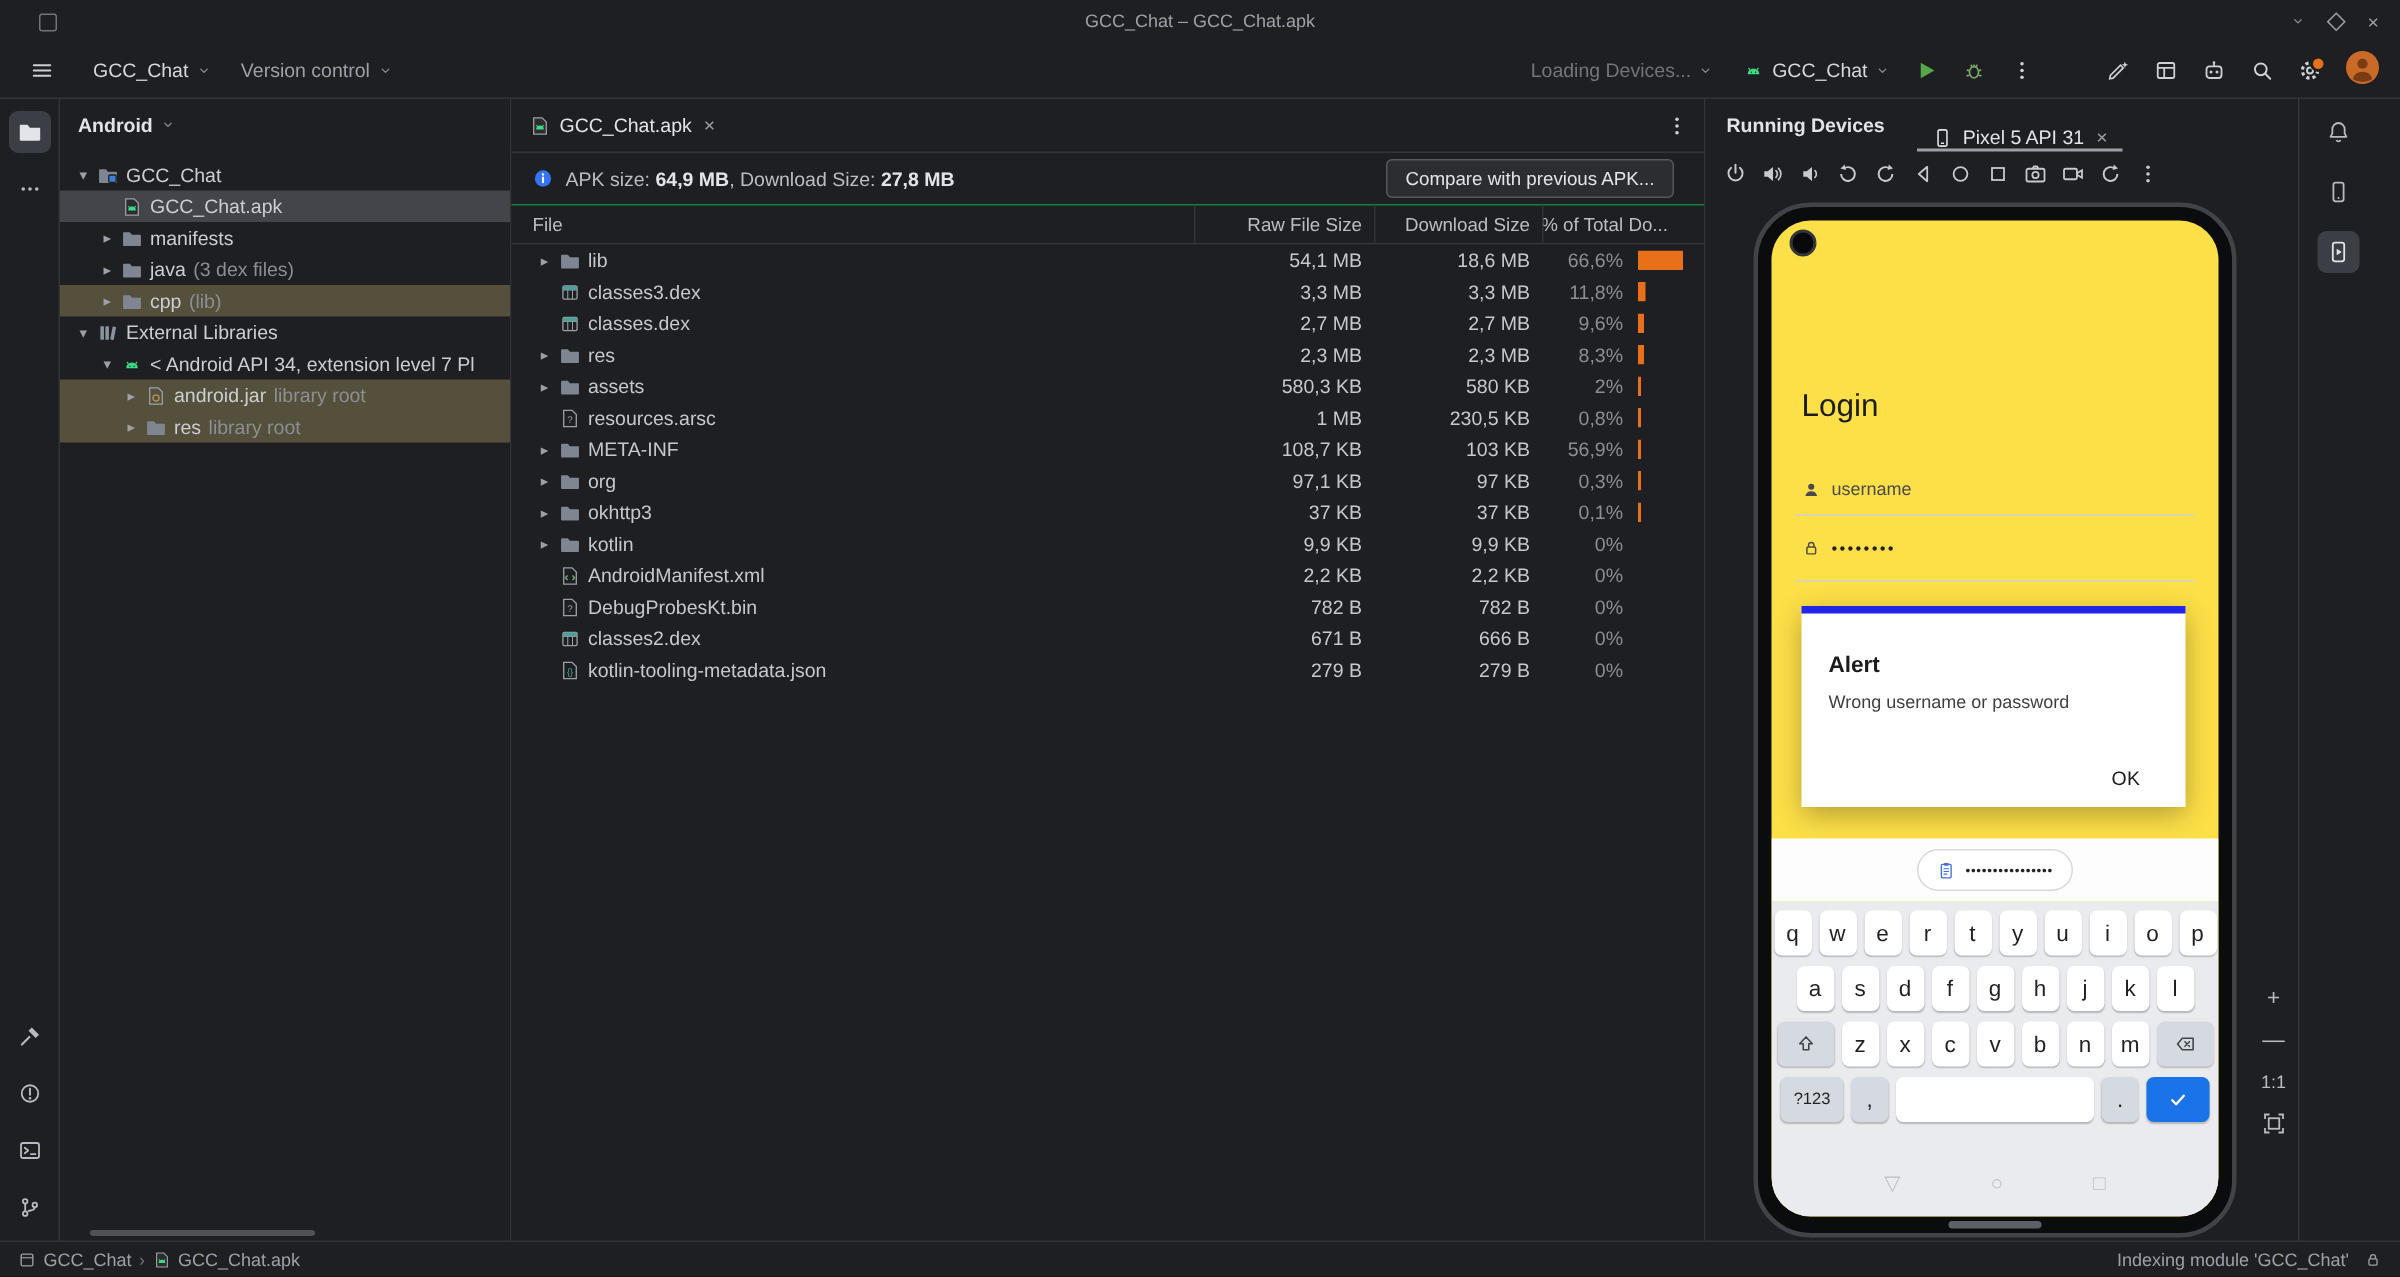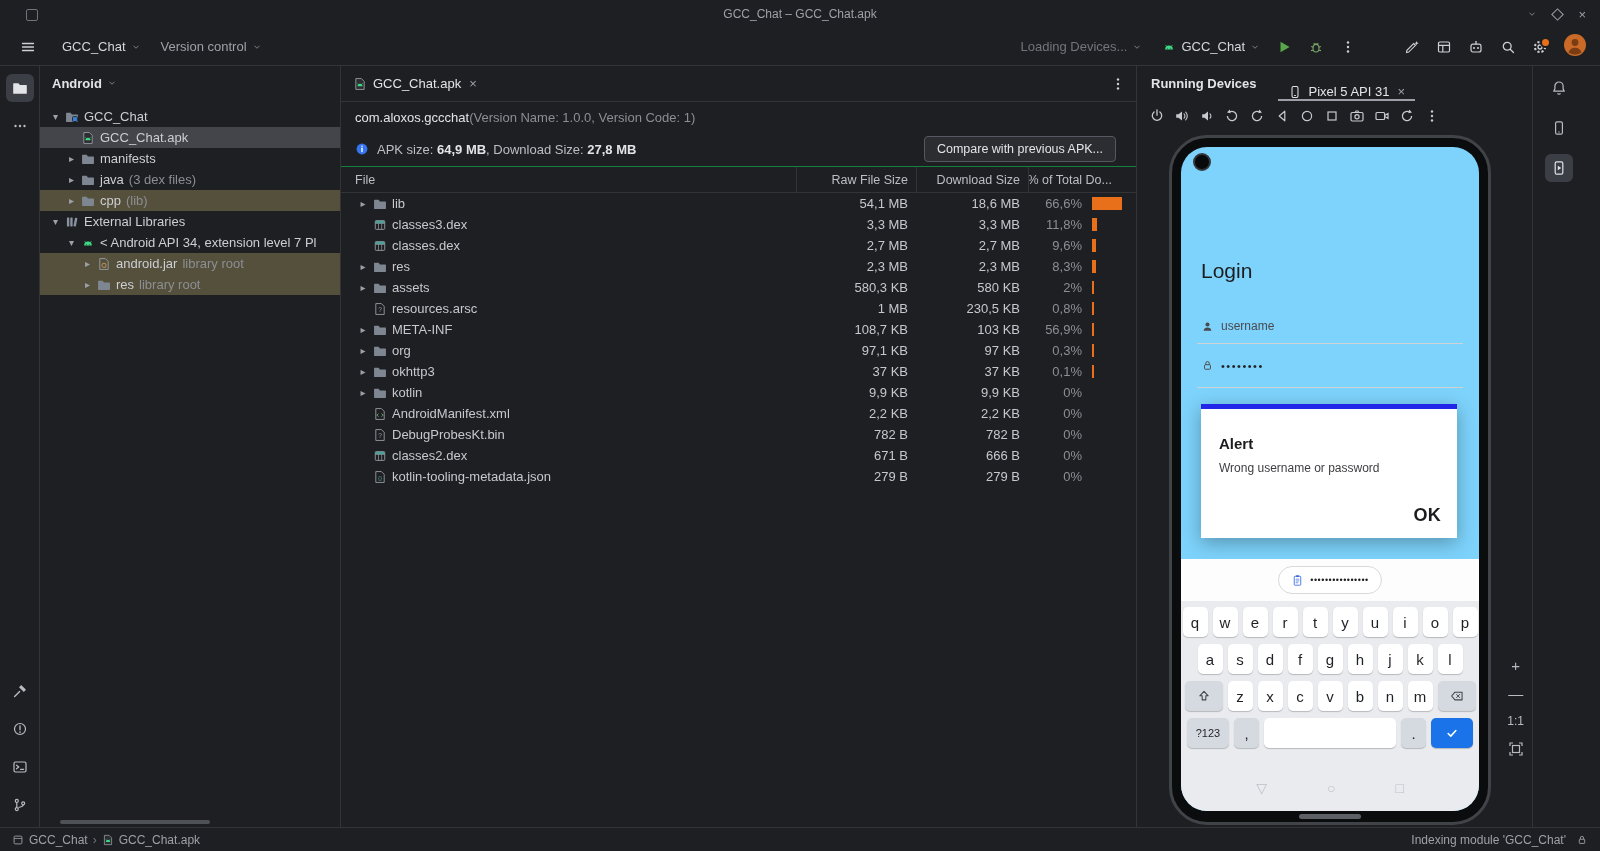--- a/index.html
+++ b/index.html
@@ -85,32 +85,32 @@
   .devices-panel{position:absolute;left:1137px;top:66px;width:395px;bottom:24px;box-sizing:border-box;overflow:hidden;background:#1e1f22}
   .dp-header{height:35px;display:flex;align-items:center;padding-left:14px}
   .dp-title{font-weight:bold;color:#e2e4e8}
   .dtab{display:flex;align-items:flex-end;gap:6px;height:100%;padding:0 10px;margin-left:22px;color:#e2e4e8;border-bottom:2px solid #9ca0a6;box-sizing:border-box}
   .dp-toolbar{height:30px;display:flex;align-items:center;gap:9px;padding:0 12px;color:#c6c9ce}
   .zoomcol{position:absolute;right:8px;bottom:70px;display:flex;flex-direction:column;align-items:center;gap:13px;color:#b8bbc2;font-size:12px}
   .zbtn{font-size:15px;line-height:1}
 
   
   .phone-frame{position:absolute;left:32px;top:69px;width:322px;height:690px;background:#0b0c0d;border:3px solid #404449;border-radius:38px;box-sizing:border-box}
-  .phone-screen{position:absolute;left:9px;top:9px;right:9px;bottom:11px;background:#7dd3fc;border-radius:26px;overflow:hidden}
+  .phone-screen{position:absolute;left:9px;top:9px;right:9px;bottom:11px;background:#fde047;border-radius:26px;overflow:hidden}
   .punch{position:absolute;left:12px;top:6px;width:18px;height:18px;border-radius:50%;background:#08090a;border:2px solid #33373b;box-sizing:border-box}
   .login-title{position:absolute;left:20px;top:112px;font-size:21px;color:#1d1d1f}
   .ufield{position:absolute;left:20px;top:172px;display:flex;align-items:center;gap:7px;color:#4a4a4e;font-size:12px}
   .pfield{position:absolute;left:20px;top:212px;display:flex;align-items:center;gap:7px}
   .p-dots{font-size:11px;color:#232326;letter-spacing:1.5px}
   .uline{position:absolute;left:16px;right:16px;height:1px;background:#cfd1d5}
   .u1{top:196px}.u2{top:240px}
   .alert{position:absolute;left:20px;top:257px;width:256px;height:134px;background:#fff;border-top:5px solid #2126e8;box-shadow:0 5px 18px rgba(0,0,0,.3);box-sizing:border-box}
   .alert-title{margin:26px 0 0 18px;font-size:15px;font-weight:bold;color:#1c1c1e}
   .alert-msg{margin:9px 0 0 18px;font-size:12px;color:#3f3f42}
-  .alert-ok{position:absolute;right:16px;bottom:12px;font-size:18px;font-weight:bold;color:#1c1c1e;letter-spacing:.3px}
+  .alert-ok{position:absolute;right:30px;bottom:12px;font-size:13px;font-weight:normal;color:#1c1c1e;letter-spacing:.3px}
   .sugg{position:absolute;left:0;right:0;top:412px;height:42px;background:#fdfdfd;display:flex;align-items:center;justify-content:center}
   .pill{display:flex;align-items:center;gap:6px;height:26px;padding:0 12px;background:#fff;border:1px solid #d7d9dd;border-radius:14px}
   .pill .dots{font-size:9px;color:#1f1f21;letter-spacing:.5px}
   .kb{position:absolute;left:0;right:0;top:454px;bottom: 0;background:#e9ebef}
   .krow{display:flex;justify-content:center;gap:5px;margin-top:7px}
   .krow.first{margin-top:6px}
   .k{width:25px;height:30px;background:#fff;border-radius:5px;box-shadow:0 1px 1px rgba(0,0,0,.22);display:grid;place-items:center;font-size:15px;color:#1f2124}
   .k.gray{background:#d5d9e0}
   .k.w38{width:38px}
   .k.sym{width:42px;background:#d5d9e0;font-size:11px}
@@ -444,24 +444,20 @@
       </div>
       <span class="tab-more" data-icon="more-vert">
           <svg viewBox="0 0 16 16">
             <g fill="currentColor">
               <circle cx="8" cy="3.5" r="1.2"></circle>
               <circle cx="8" cy="8" r="1.2"></circle>
               <circle cx="8" cy="12.5" r="1.2"></circle>
             </g>
           </svg>
         </span>
-    </div>
-    <div class="pkgrow">
-      <span class="pkg-name">com.aloxos.gccchat</span>
-      <span class="pkg-meta"> (Version Name: 1.0.0, Version Code: 1)</span>
     </div>
     <div class="inforow">
       <span class="ic s14" data-icon="info">
           <svg viewBox="0 0 16 16">
             <circle cx="8" cy="8" r="6.2" fill="#3574f0"></circle>
             <path d="M8 7.2v3.6" stroke="#fff" stroke-width="1.6" stroke-linecap="round"></path>
             <circle cx="8" cy="4.9" r=".9" fill="#fff"></circle>
           </svg>
         </span>
       <span class="info-text"><span>APK size: </span><b>64,9 MB</b><span>, Download Size: </span><b>27,8 MB</b></span>

